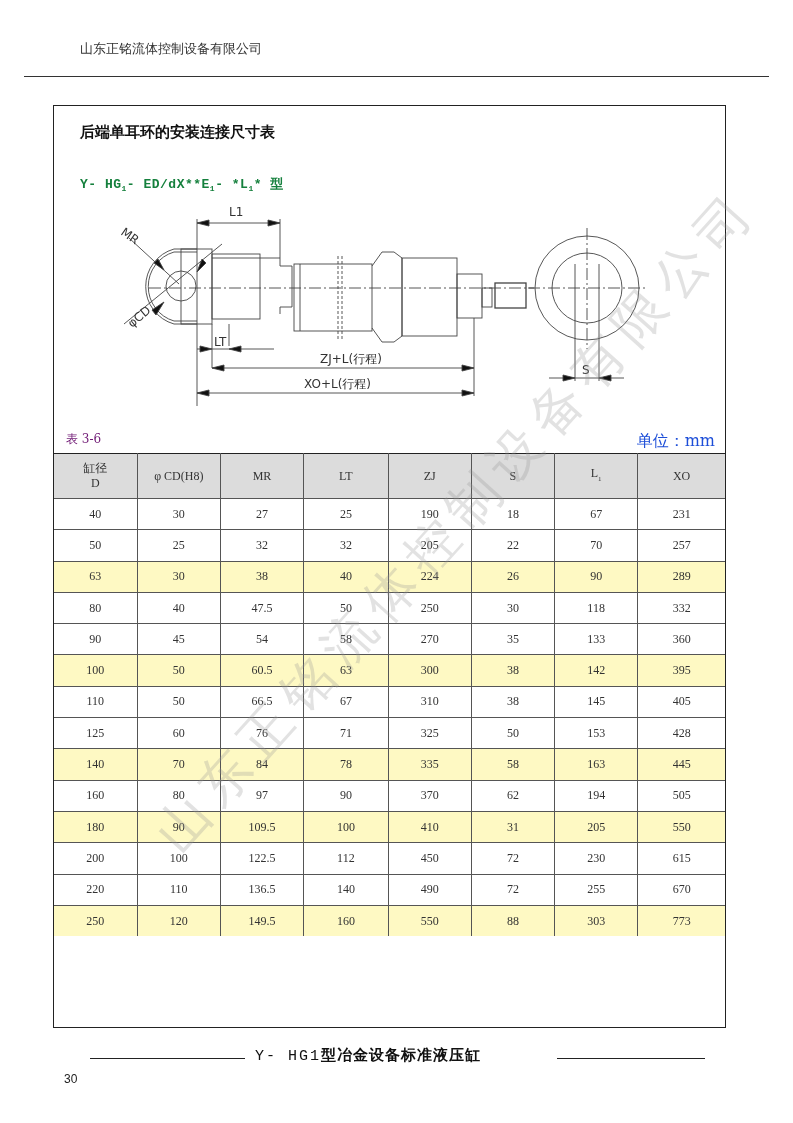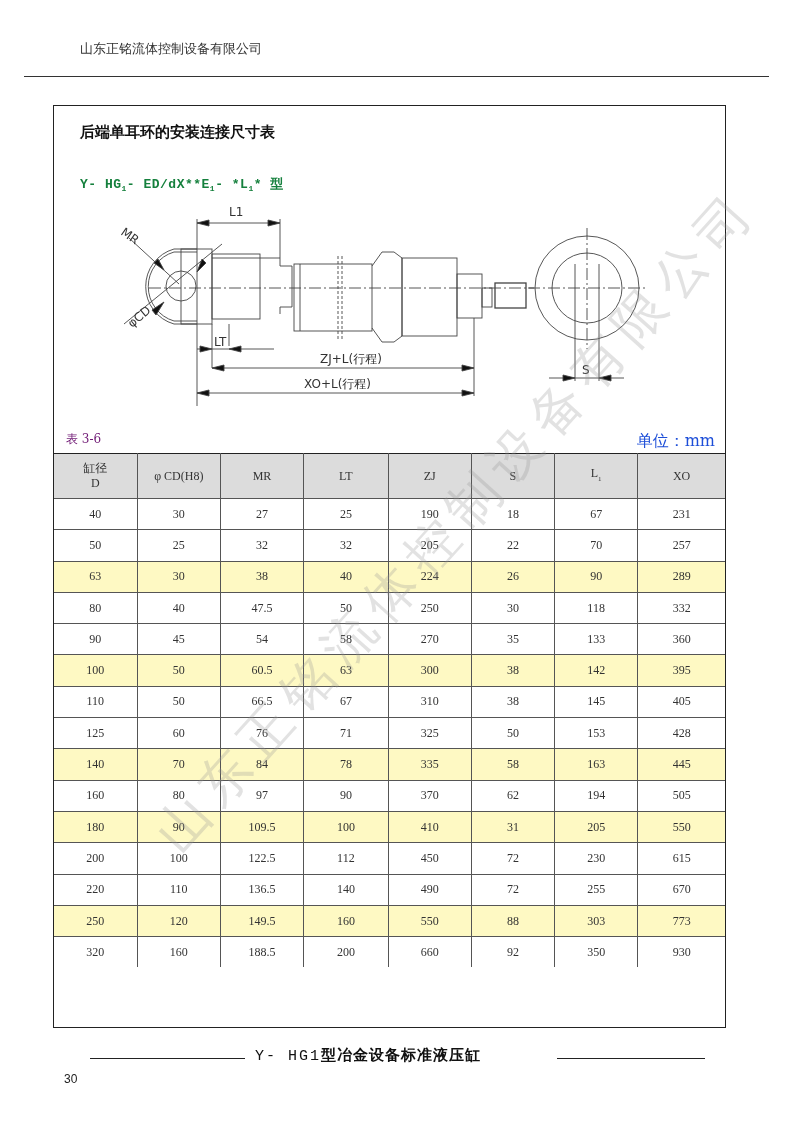--- a/index.html
+++ b/index.html
@@ -272,30 +272,20 @@
         <tr class="shade">
           <td>250</td>
           <td>120</td>
           <td>149.5</td>
           <td>160</td>
           <td>550</td>
           <td>88</td>
           <td>303</td>
           <td>773</td>
         </tr>
-        <tr>
-          <td>320</td>
-          <td>160</td>
-          <td>188.5</td>
-          <td>200</td>
-          <td>660</td>
-          <td>92</td>
-          <td>350</td>
-          <td>930</td>
-        </tr>
       </tbody>
   </table>
 </div>
 
 <div class="watermark">山东正铭流体控制设备有限公司</div>
 
 <div class="foot-line-l"></div>
 <div class="foot-title"><span class="mono">Y- HG1</span><span>型冶金设备标准液压缸</span></div>
 <div class="foot-line-r"></div>
 <div class="page-no">30</div>

